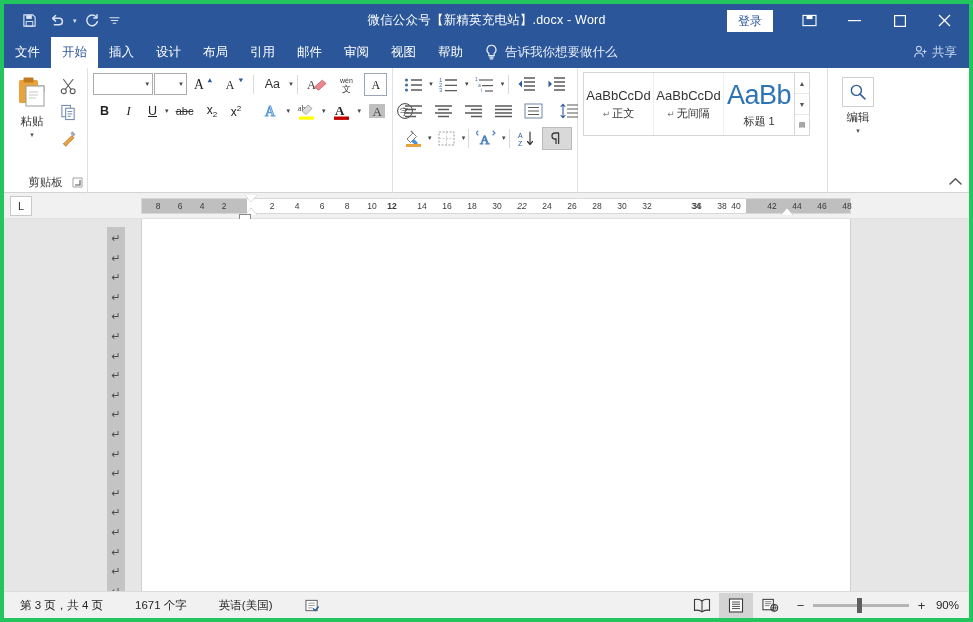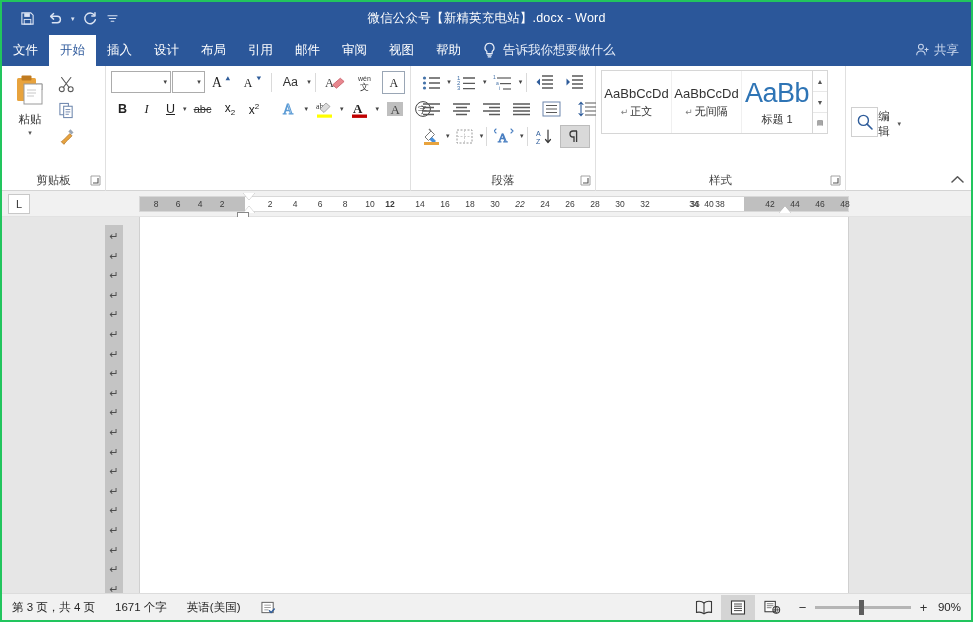--- a/index.html
+++ b/index.html
@@ -6,21 +6,21 @@
   html, body {
     width: 973px; height: 622px;
     overflow: hidden;
     font-family: "Liberation Sans", "DejaVu Sans", sans-serif;
     background: #ffffff;
   }
   #app {
     width: 973px; height: 622px;
     position: relative;
     display: flex; flex-direction: column;
-    border: 2px solid #22c55e;
+    border: 4px solid #22c55e;
     background: #7f1d1d;
   }
 
   
   .titlebar {
     height: 33px; background: #2b579a;
     display: flex; align-items: center;
     position: relative; flex: none;
     color: #ffffff;
   }
@@ -98,21 +98,21 @@
     display: flex; align-items: center; justify-content: center;
     position: relative;
   }
   .launcher {
     position: absolute; right: 4px; bottom: 5px;
     width: 11px; height: 11px; color: #777;
   }
   .launcher svg { display:block; }
 
   
-  .grp-clip { width: 104px; }
+  .grp-clip { width: 84px; }
   .paste-col {
     width: 46px; display: flex; flex-direction: column;
     align-items: center; padding-top: 3px;
   }
   .paste-label { font-size: 11.5px; color: #333; margin-top: 1px; }
   .paste-caret { font-size: 7px; color: #555; line-height: 7px; margin-top: 2px;}
   .clip-small { display: flex; flex-direction: column; gap: 2px; padding-top: 4px; }
   .clip-small .mini { width: 26px; height: 24px; display:flex; align-items:center; justify-content:center; }
 
   
@@ -164,21 +164,21 @@
     border-left: 1px solid #d6d6d6;
   }
   .style-scroll div {
     flex: 1; display: flex; align-items: center; justify-content: center;
     font-size: 7px; color: #555; border-bottom: 1px solid #e8e8e8;
   }
 
   
   .grp-edit { width: 60px; border-right: none; }
   .edit-col {
-    width: 100%; display: flex; 
+    width: 100%; display: flex; flex-direction: column;
     align-items: center; padding-top: 5px;
   }
   .edit-iconbox {
     width: 32px; height: 30px; border: 1px solid #d0d0d0;
     display: flex; align-items: center; justify-content: center;
   }
   .ribbon-collapse {
     position: absolute; right: 7px; bottom: 4px;
     font-size: 11px; color: #555;
   }
@@ -256,21 +256,21 @@
     height: 19.6px; display: block; font-family: "DejaVu Sans", sans-serif;
   }
 
   
   .statusbar {
     height: 27px; background: #f1f1f1; flex: none;
     display: flex; align-items: center;
     border-top: 1px solid #dcdcdc;
     font-size: 11.5px; color: #262626;
   }
-  .sb-item { padding: 0 10px; height: 27px; display: flex; align-items: center; white-space: nowrap;}
+  .sb-item { padding: 0 16px; height: 27px; display: flex; align-items: center; white-space: nowrap;}
   .sb-right { margin-left: auto; display: flex; align-items: center; height: 27px; }
   .viewbtn {
     width: 34px; height: 25px; display: flex;
     align-items: center; justify-content: center; color: #3a3a3a;
   }
   .viewbtn.active { background: #d4d4d4; }
   .zoomwrap { display: flex; align-items: center; gap: 7px; padding: 0 8px; }
   .zoom-minus, .zoom-plus { font-size: 13px; color: #333; width: 11px; text-align: center; }
   .zoom-track { width: 96px; height: 3px; background: #b5b5b5; position: relative; }
   .zoom-handle {
@@ -308,20 +308,44 @@
       </div>
       <div class="qat-sep">
         <svg width="11" height="11" viewBox="0 0 12 12">
             <path d="M1 3h10M2.5 6h7M4.5 9h3" stroke="#dbe4f3" stroke-width="1.1" stroke-linecap="round"></path>
           </svg>
       </div>
     </div>
 
     <div class="doc-title">微信公众号【新精英充电站】.docx  -  Word</div>
 
+    <div class="title-right">
+      <div class="signin">登录</div>
+      <div class="tb-icon">
+        <svg width="15" height="13" viewBox="0 0 16 14">
+            <rect x="1" y="1.5" width="14" height="11" fill="none" stroke="#ffffff" stroke-width="1.2"></rect>
+            <rect x="4.8" y="1.5" width="6.4" height="4" fill="#ffffff"></rect>
+          </svg>
+      </div>
+      <div class="tb-icon">
+        <svg width="13" height="2" viewBox="0 0 13 2">
+            <rect width="13" height="1.2" fill="#ffffff"></rect>
+          </svg>
+      </div>
+      <div class="tb-icon">
+        <svg width="12" height="12" viewBox="0 0 12 12">
+            <rect x="0.6" y="0.6" width="10.8" height="10.8" fill="none" stroke="#ffffff" stroke-width="1.2"></rect>
+          </svg>
+      </div>
+      <div class="tb-icon close">
+        <svg width="13" height="13" viewBox="0 0 13 13">
+            <path d="M1 1l11 11M12 1L1 12" stroke="#ffffff" stroke-width="1.3"></path>
+          </svg>
+      </div>
+    </div>
   </div>
 
   <div class="tabstrip">
     <div class="tab">文件</div>
     <div class="tab active">开始</div>
     <div class="tab">插入</div>
     <div class="tab">设计</div>
     <div class="tab">布局</div>
     <div class="tab">引用</div>
     <div class="tab">邮件</div>
@@ -631,29 +655,20 @@
             </div>
             <div class="ibtn wide boxed" style="background:#d9d9d9;border-color:#bcbcbc;">
               <svg width="15" height="15" viewBox="0 0 15 15">
                   <path d="M10 2H6a3 3 0 0 0 0 6h1v5" fill="none" stroke="#3a3a3a" stroke-width="1.3"></path>
                   <path d="M9.6 2v11" stroke="#3a3a3a" stroke-width="1.3"></path>
                 </svg>
             </div>
           </div>
         </div>
       </div>
-      <div class="grp-label">
-        <span>段落</span>
-        <span class="launcher">
-          <svg width="11" height="11" viewBox="0 0 11 11">
-              <path d="M1 1h9v9H1z" fill="none" stroke="#9a9a9a" stroke-width=".9"></path>
-              <path d="M3 8h5V3" fill="none" stroke="#555" stroke-width="1.1"></path>
-            </svg>
-        </span>
-      </div>
     </div>
 
     <div class="grp grp-styles">
       <div class="grp-body" style="padding-top:2px;">
         <div class="style-gallery">
           <div class="style-item">
             <span class="style-prev">AaBbCcDd</span>
             <span class="style-name">
               <span class="pil">↵</span><span>正文</span>
             </span>
@@ -667,29 +682,20 @@
           <div class="style-item" style="border-right:none;">
             <span class="style-prev h1">AaBb</span>
             <span class="style-name">标题 1</span>
           </div>
           <div class="style-scroll">
             <div>▲</div>
             <div>▼</div>
             <div style="border-bottom:none;">▤</div>
           </div>
         </div>
-      </div>
-      <div class="grp-label">
-        <span>样式</span>
-        <span class="launcher">
-          <svg width="11" height="11" viewBox="0 0 11 11">
-              <path d="M1 1h9v9H1z" fill="none" stroke="#9a9a9a" stroke-width=".9"></path>
-              <path d="M3 8h5V3" fill="none" stroke="#555" stroke-width="1.1"></path>
-            </svg>
-        </span>
       </div>
     </div>
 
     <div class="grp grp-edit">
       <div class="grp-body">
         <div class="edit-col">
           <span class="edit-iconbox">
             <svg width="18" height="18" viewBox="0 0 18 18">
                 <circle cx="7.4" cy="7.4" r="5" fill="none" stroke="#2e5c9a" stroke-width="1.4"></circle>
                 <path d="M11.1 11.1 16 16" stroke="#2e5c9a" stroke-width="1.6" stroke-linecap="round"></path>
@@ -730,21 +736,21 @@
       <span class="tick" style="left:355px;">30</span>
       <span class="tick" style="left:380px;font-style:italic;">22</span>
       <span class="tick" style="left:405px;">24</span>
       <span class="tick" style="left:430px;">26</span>
       <span class="tick" style="left:455px;">28</span>
       <span class="tick" style="left:480px;">30</span>
       <span class="tick" style="left:505px;">32</span>
       <span class="tick" style="left:554px;">34</span>
       <span class="tick" style="left:555px;">36</span>
       <span class="tick" style="left:580px;">38</span>
-      <span class="tick" style="left:569px;text-align:right;">40</span>
+      <span class="tick" style="left:594px;text-align:right;">40</span>
       <span class="tick" style="left:630px;">42</span>
       <span class="tick" style="left:655px;">44</span>
       <span class="tick" style="left:680px;">46</span>
       <span class="tick" style="left:705px;">48</span>
     </div>
     <span class="indent-top"></span>
     <span class="indent-bot"></span>
     <span class="indent-sq"></span>
     <span class="indent-right"></span>
   </div>

